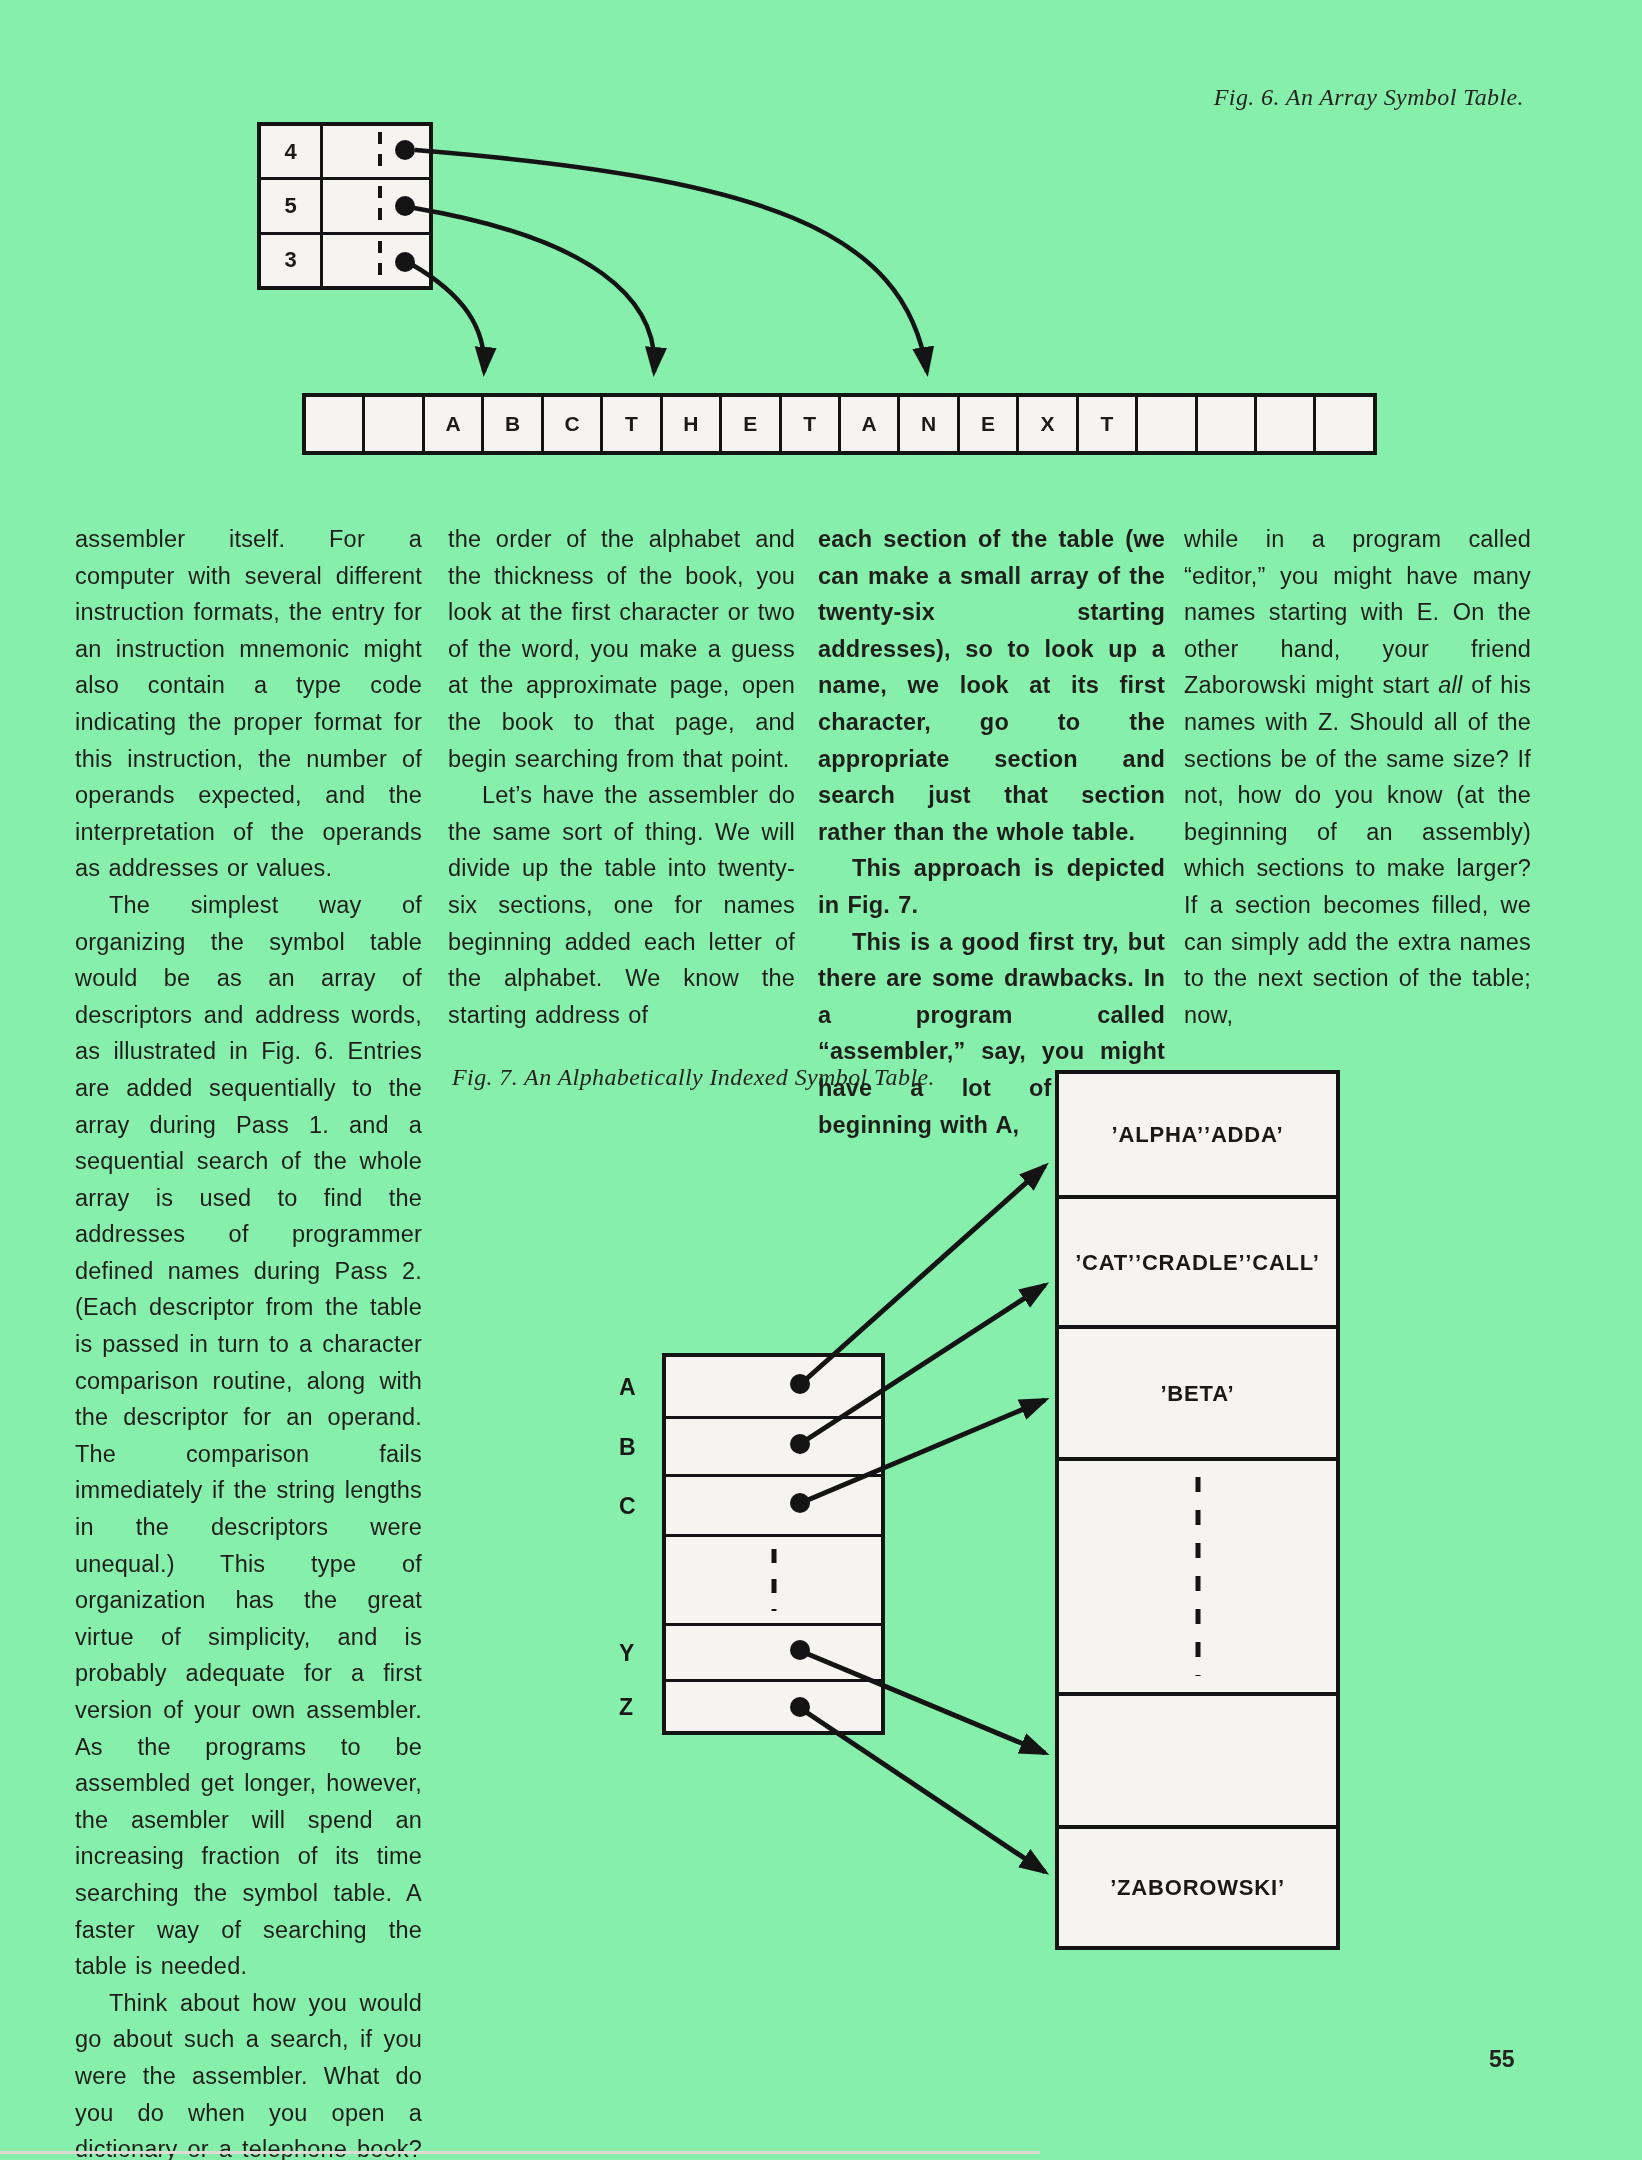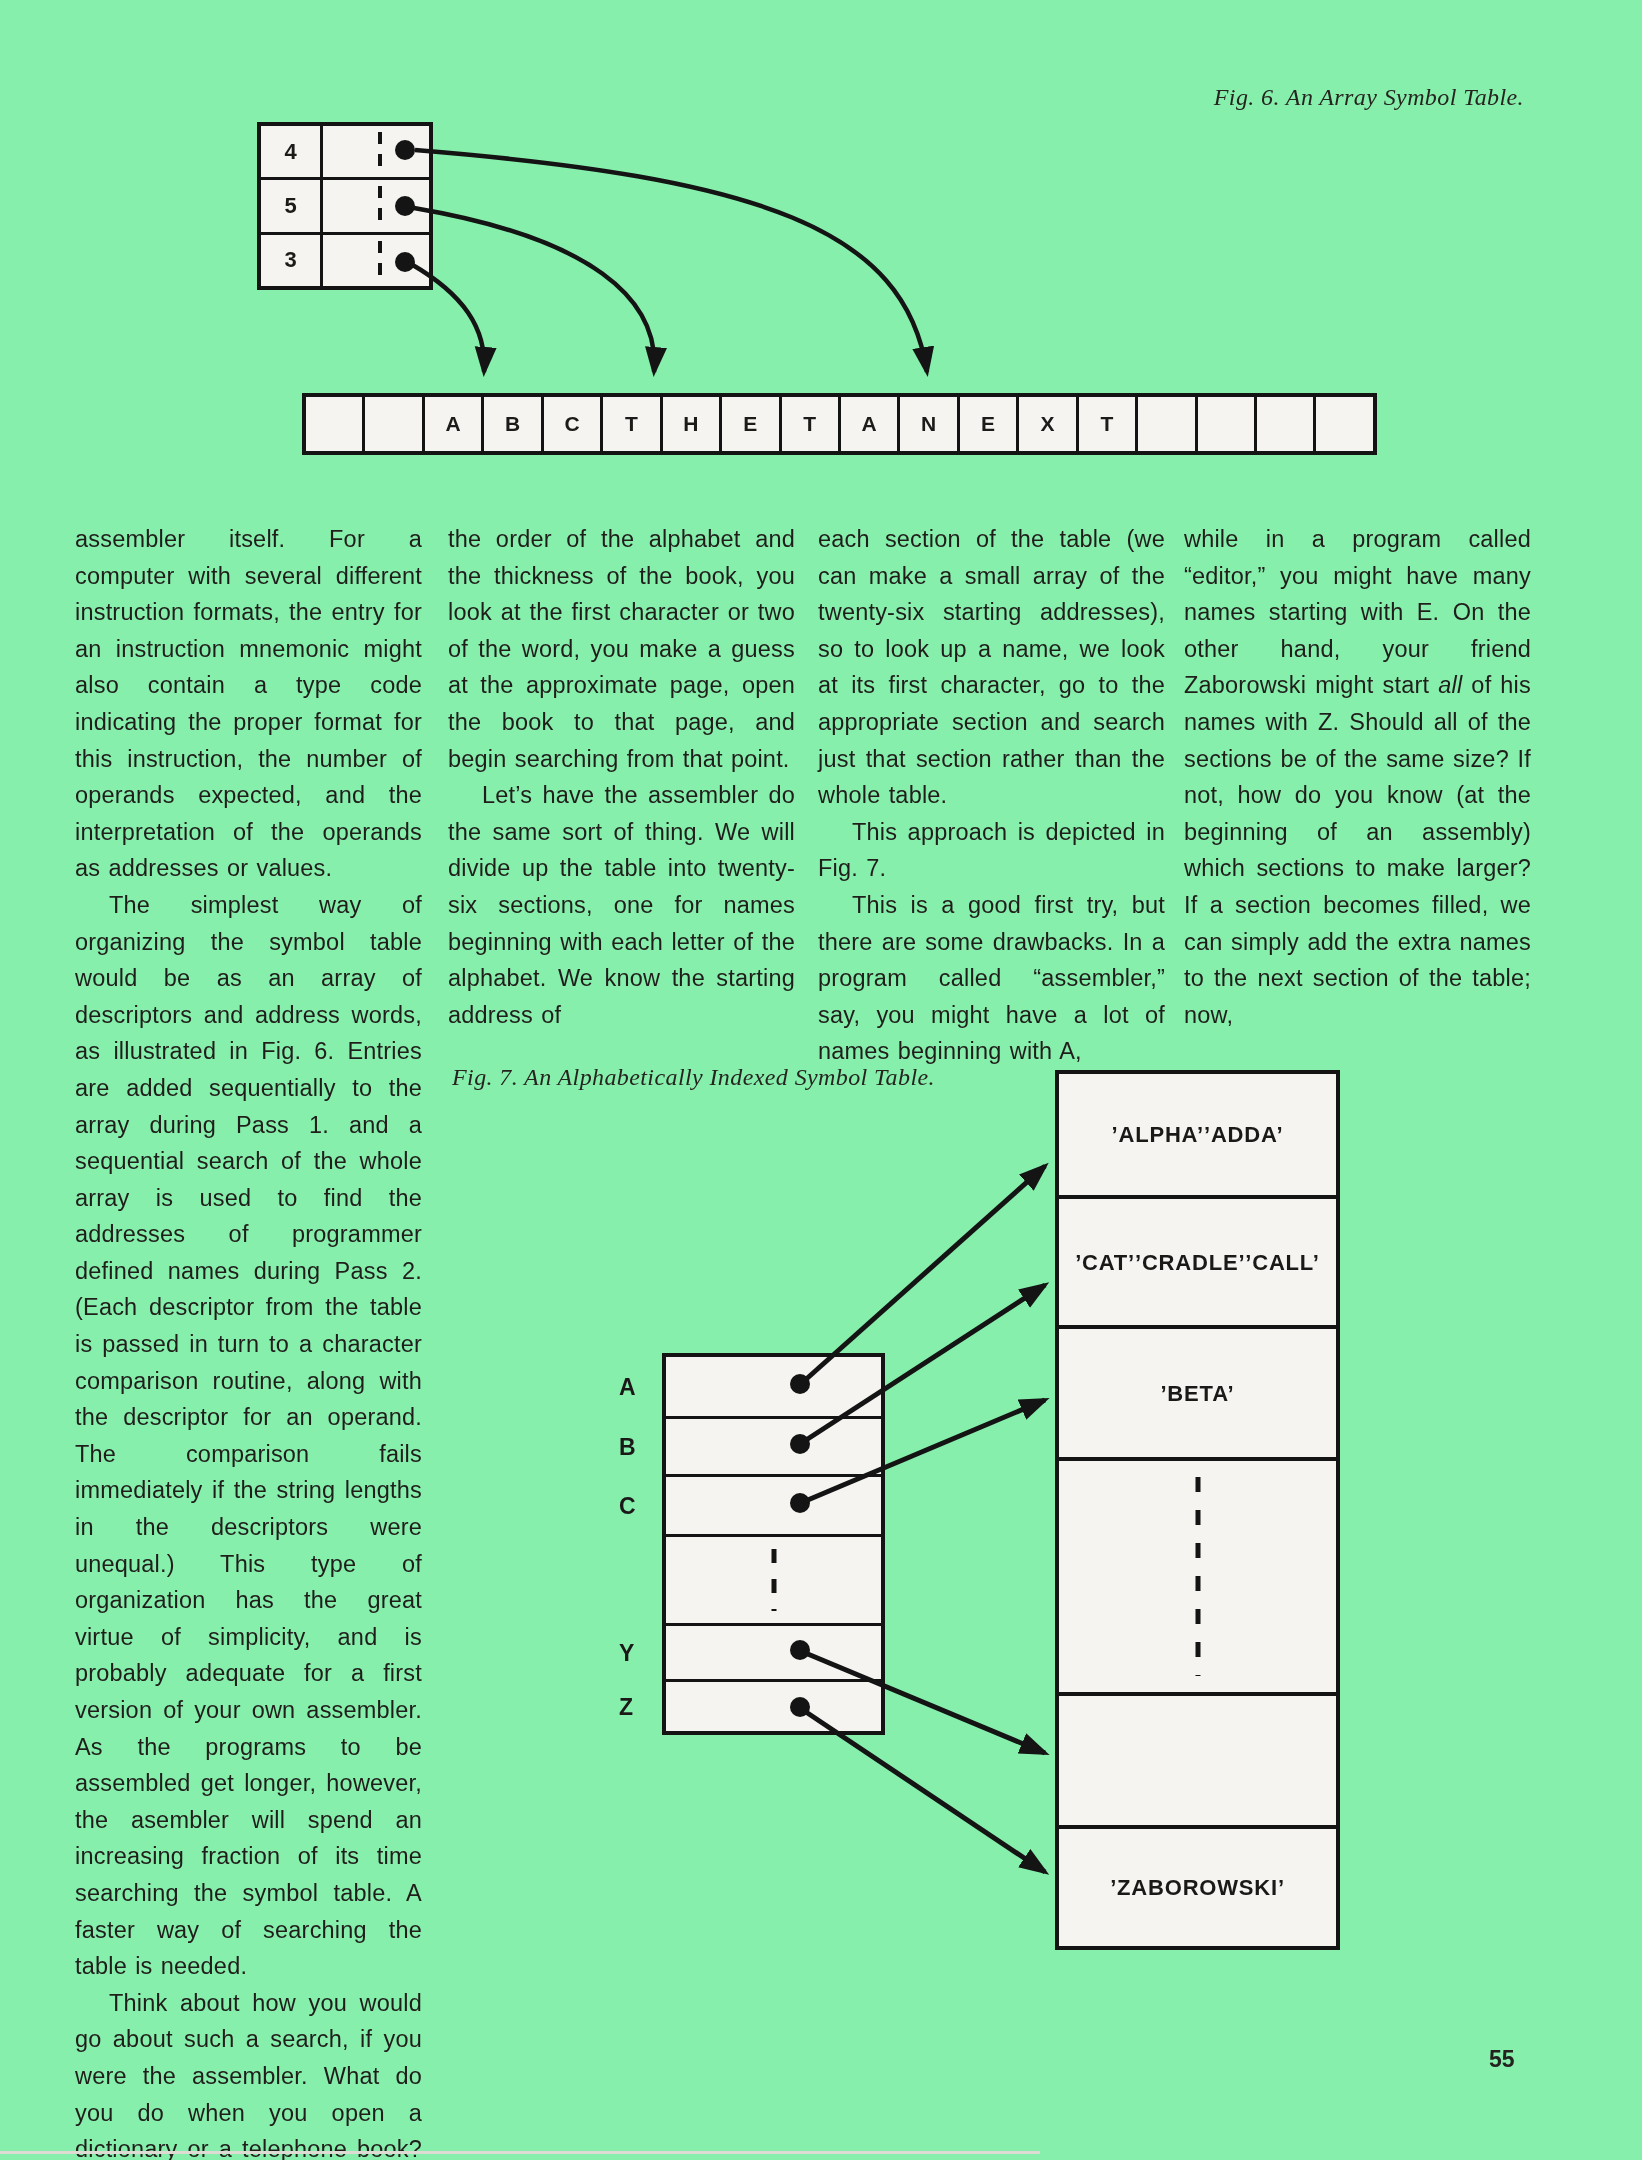--- a/index.html
+++ b/index.html
@@ -47,21 +47,21 @@
   
   .col{
     position:absolute;top:521px;width:347px;
     font-size:23.5px;line-height:36.6px;letter-spacing:.2px;word-spacing:1.5px;
     text-align:justify;color:#201e1b;
   }
   .col p{margin:0;text-indent:34px;}
   .col p.cont{text-indent:0;}
   #col1{left:75px;}
   #col2{left:448px;}
-  #col3{left:818px;}
+  #col3{left:818px;font-weight:bold;}
   #col4{left:1184px;}
   .it{font-style:italic;}
   
   .f7index{
     position:absolute;left:662px;top:1353px;width:223px;height:382px;
     border:4px solid #141414;box-sizing:border-box;display:flex;flex-direction:column;
     background:#f5f4f1;
   }
   .f7irow{position:relative;border-top:3px solid #141414;}
   .f7irow:first-child{border-top:none;}
@@ -143,21 +143,21 @@
     <div class="f6cell"></div>
   </div>
 
   <div class="col" id="col1">
     <p class="cont">assembler itself. For a computer with several different instruction formats, the entry for an instruction mnemonic might also contain a type code indicating the proper format for this instruction, the number of operands expected, and the interpretation of the operands as addresses or values.</p>
     <p>The simplest way of organizing the symbol table would be as an array of descriptors and address words, as illustrated in Fig. 6. Entries are added sequentially to the array during Pass 1. and a sequential search of the whole array is used to find the addresses of programmer defined names during Pass 2. (Each descriptor from the table is passed in turn to a character comparison routine, along with the descriptor for an operand. The comparison fails immediately if the string lengths in the descriptors were unequal.) This type of organization has the great virtue of simplicity, and is probably adequate for a first version of your own assembler. As the programs to be assembled get longer, however, the asembler will spend an increasing fraction of its time searching the symbol table. A faster way of searching the table is needed.</p>
     <p>Think about how you would go about such a search, if you were the assembler. What do you do when you open a dictionary or a telephone book? Knowing</p>
   </div>
   <div class="col" id="col2">
     <p class="cont">the order of the alphabet and the thickness of the book, you look at the first character or two of the word, you make a guess at the approximate page, open the book to that page, and begin searching from that point.</p>
-    <p>Let’s have the assembler do the same sort of thing. We will divide up the table into twenty-six sections, one for names beginning with each letter of the alphabet. We know the starting address of</p>
+    <p>Let’s have the assembler do the same sort of thing. We will divide up the table into twenty-six sections, one for names beginning added each letter of the alphabet. We know the starting address of</p>
   </div>
   <div class="col" id="col3">
     <p class="cont">each section of the table (we can make a small array of the twenty-six starting addresses), so to look up a name, we look at its first character, go to the appropriate section and search just that section rather than the whole table.</p>
     <p>This approach is depicted in Fig. 7.</p>
     <p>This is a good first try, but there are some drawbacks. In a program called “assembler,” say, you might have a lot of names beginning with A,</p>
   </div>
   <div class="col" id="col4">
     <p class="cont"><span>while in a program called “editor,” you might have many names starting with E. On the other hand, your friend Zaborowski might start </span><span class="it">all</span><span> of his names with Z. Should all of the sections be of the same size? If not, how do you know (at the beginning of an assembly) which sections to make larger? If a section becomes filled, we can simply add the extra names to the next section of the table; now,</span></p>
   </div>
 

